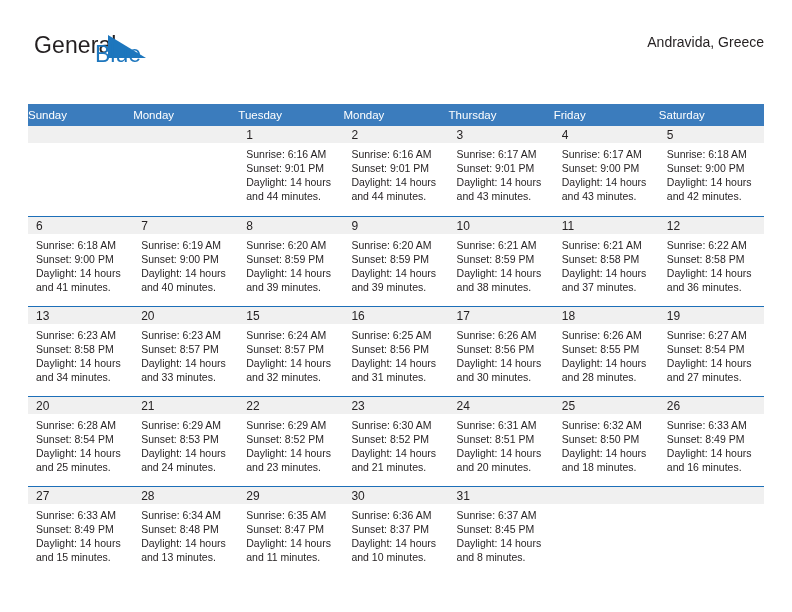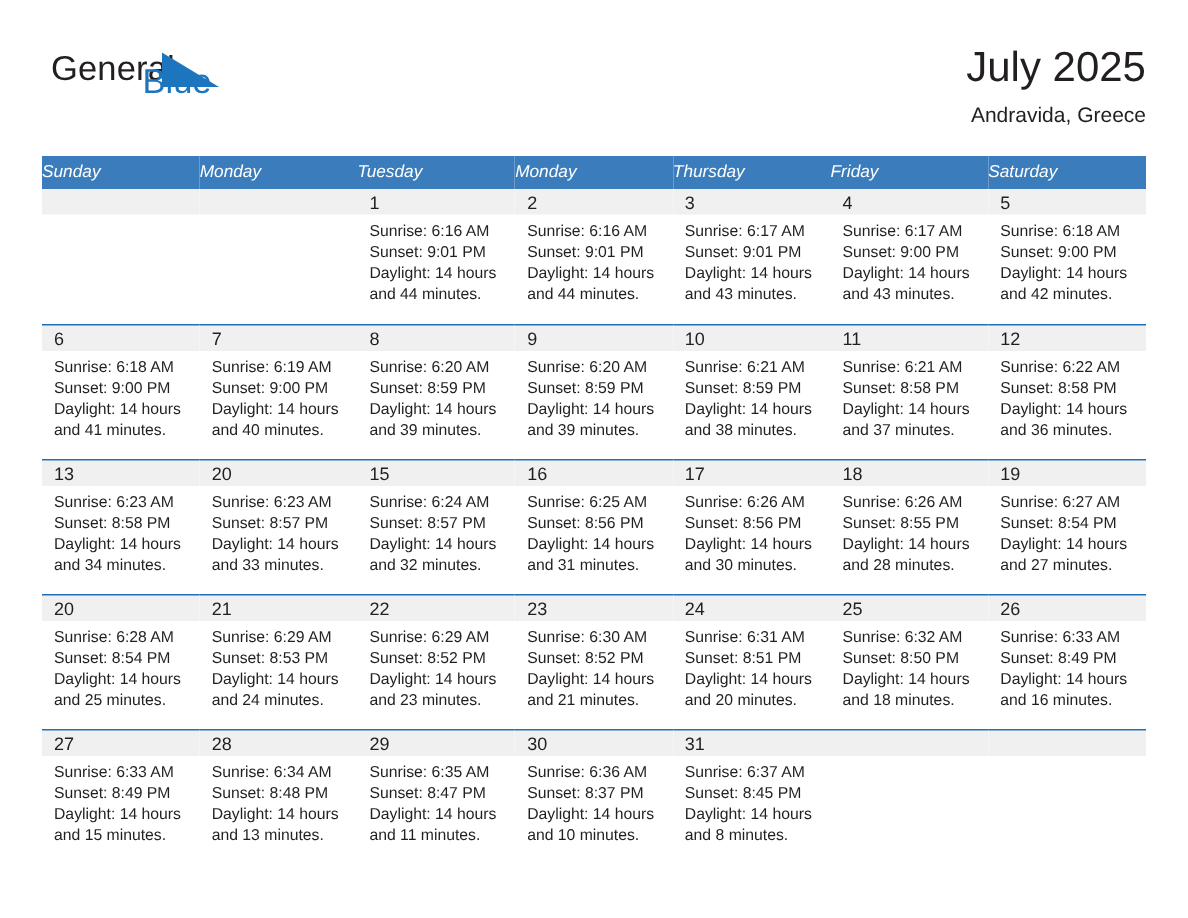--- a/index.html
+++ b/index.html
@@ -103,21 +103,20 @@
   .dow {
     background: #3b7cbd;
     color: #ffffff;
     font-size: 11.5px;
     font-weight: normal;
     text-align: left;
     height: 22px;
     line-height: 22px;
     padding-left: 8px;
     box-sizing: border-box;
-    font-style: italic;
   }
 
   .week-row > td {
     border-top: 1.6px solid #1d6fb8;
   }
   .week-row.first-week > td {
     border-top: none;
   }
 
   .cell {
@@ -162,21 +161,20 @@
       <span class="brand-general">General</span>
       <span class="brand-flag">
         <svg width="42" height="23" viewBox="0 0 42 23" xmlns="http://www.w3.org/2000/svg">
           <polygon points="0,0 38,23 0,23" fill="#1d76bd"></polygon>
         </svg>
       </span>
       <span class="brand-blue">Blue</span>
     </div>
 
     <div class="title-block">
-      <div class="cal-title">July 2025</div>
       <div class="cal-subtitle">Andravida, Greece</div>
     </div>
 
   </div>
 
   <table class="calendar">
     <thead>
       <tr>
         <th class="dow">Sunday</th>
         <th class="dow">Monday</th>

